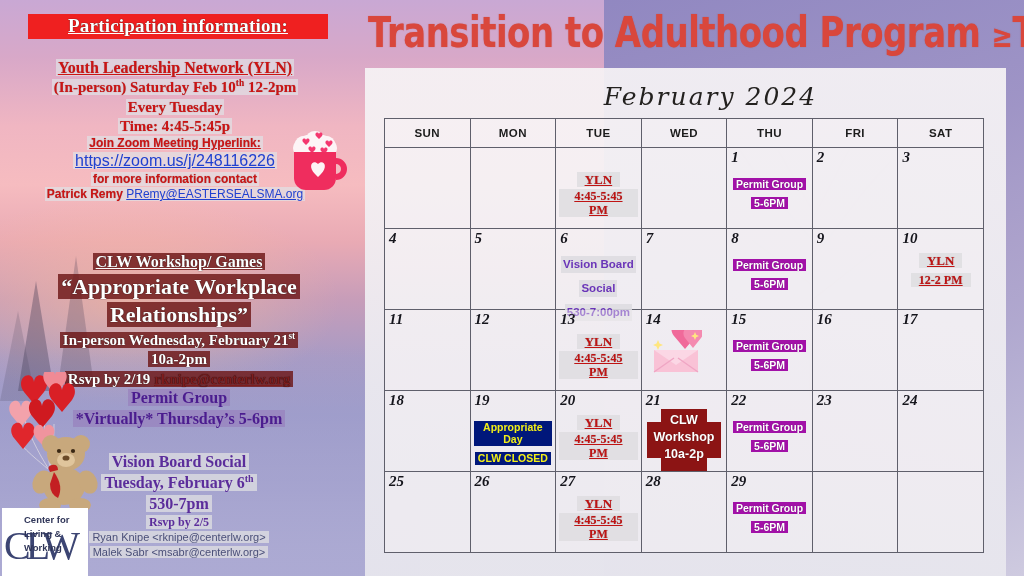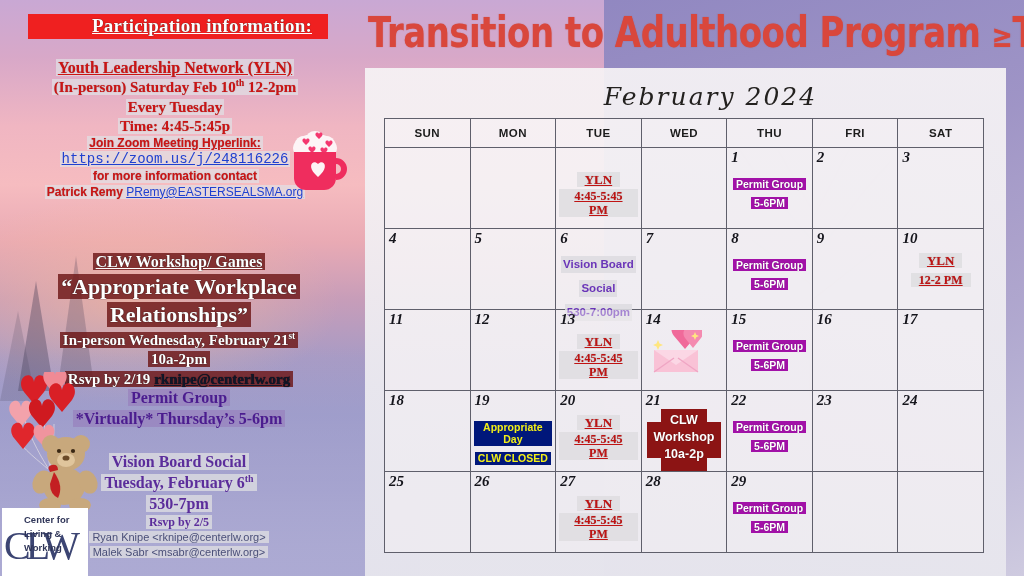--- a/index.html
+++ b/index.html
@@ -54,21 +54,21 @@
   .hl { 
     background: rgba(225,225,228,0.72);
     padding: 0 2px;
     box-decoration-break: clone;
     -webkit-box-decoration-break: clone;
   }
 
   #participation-banner {
     position: absolute; left: 28px; top: 14px; width: 300px;
     background: #ef2020;
-    text-align: right;
+    text-align: center;
     padding: 1px 16px 2px;
   }
   #participation-banner span {
     font-family: "Liberation Serif", serif;
     font-weight: bold; font-size: 19px; color: #ffffff;
     text-decoration: underline; letter-spacing: .2px;
     text-shadow: 0 0 1px #000;
   }
 
   .redblk {
@@ -81,21 +81,21 @@
   #yln-block {
     position: absolute; left: 10px; top: 58px; width: 330px;
     text-align: center; line-height: 1.28;
   }
   #yln-block .l1 { font-size: 16px; }
   #yln-block .l1 .hl { text-decoration: underline; text-align: right; }
   #yln-block .l2 { font-size: 15px; }
   #yln-block .l3 { font-size: 15px; }
   #yln-block .l4 { font-size: 15px; }
   #yln-block .l5 { font-size: 12px; font-family: "Liberation Sans", sans-serif; }
-  #yln-block .l6 { font-size: 14px; font-family: Liberation Mono, monospace; }
+  #yln-block .l6 { font-size: 16px; font-family: Liberation Sans, sans-serif; }
   #yln-block .l7 { font-size: 12px; font-family: "Liberation Sans", sans-serif; }
   #yln-block .l8 { font-size: 12px; font-family: "Liberation Sans", sans-serif; }
 
   #clw-block {
     position: absolute; left: 14px; top: 252px; width: 330px;
     text-align: center; line-height: 1.3;
   }
   #clw-block .row { display:block; }
   #clw-block .dk {
     background: rgba(108,22,22,0.82);
@@ -105,21 +105,21 @@
     box-decoration-break: clone;
     -webkit-box-decoration-break: clone;
     text-shadow: 0 0 1px #000;
   }
   #clw-block .r1 { font-size: 16px; }
   #clw-block .r1 .dk { text-decoration: underline; }
   #clw-block .r2 { font-size: 22px; }
   #clw-block .r3 { font-size: 15px; }
   #clw-block .r4 { font-size: 15px; }
   #clw-block .r5 { font-size: 15px; }
-  #clw-block .mail { color: #0f172a; text-decoration: underline; }
+  #clw-block .mail { color: #7f1d1d; text-decoration: underline; }
 
   #permit-block {
     position: absolute; left: 14px; top: 388px; width: 330px;
     text-align: center; line-height: 1.3;
   }
   #permit-block .pv {
     background: rgba(150,120,185,0.55);
     color: #4b1c8f;
     font-weight: bold;
     padding: 0 3px;

